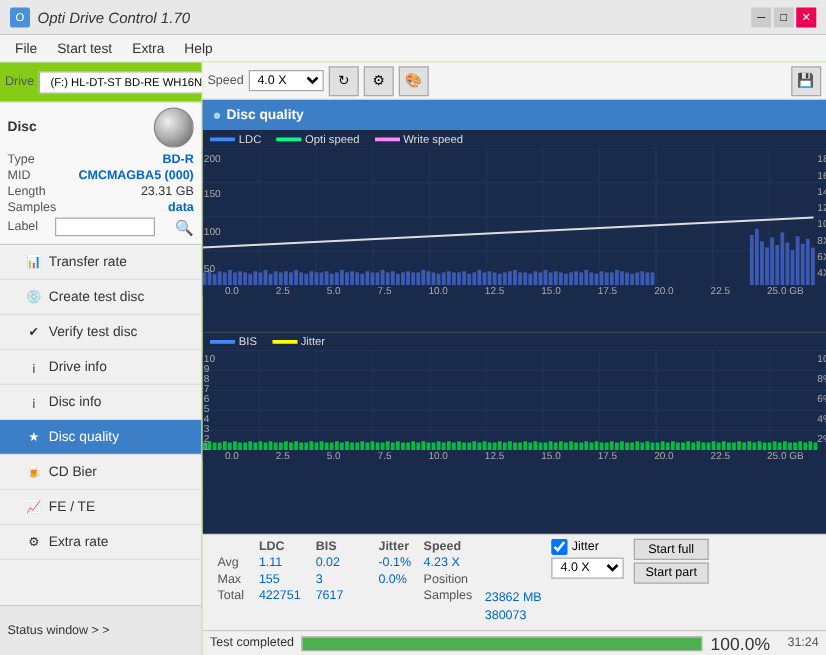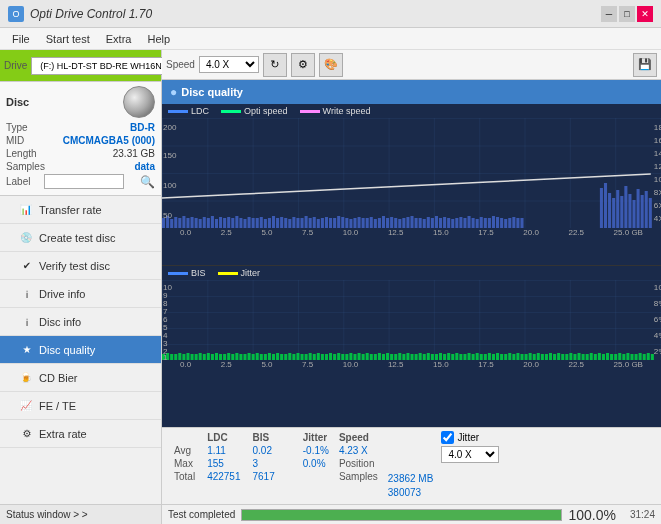--- a/index.html
+++ b/index.html
@@ -34,21 +34,21 @@
     .disc-value { color: #0066cc; font-weight: bold; }
     .disc-value-black { color: #333; }
     .disc-label-input { border: 1px solid #aaa; width: 80px; font-size: 10px; padding: 1px 2px; }
 
     
     .nav-item { height: 28px; display: flex; align-items: center; padding: 0 8px 0 20px; font-size: 11px; color: #333; cursor: pointer; border-bottom: 1px solid #ddd; position: relative; }
     .nav-item.active { background: #3d7fc7; color: white; }
     .nav-item .nav-icon { width: 14px; height: 14px; margin-right: 5px; display: flex; align-items: center; justify-content: center; font-size: 10px; }
 
     
-    .status-window { height: 20px; display: flex; align-items: center; padding: 0 6px; font-size: 10px; color: #333; background: #e8e8e8; border-top: 1px solid #ccc; cursor: pointer; margin-top: auto; }
+    .status-window { height: 40px; display: flex; align-items: center; padding: 0 6px; font-size: 10px; color: #333; background: #e8e8e8; border-top: 1px solid #ccc; cursor: pointer; margin-top: auto; }
 
     
     .content { flex: 1; display: flex; flex-direction: column; background: #bef264; }
     .content-header { background: #3d7fc7; color: white; height: 24px; display: flex; align-items: center; padding: 0 8px; font-size: 11px; font-weight: bold; gap: 4px; }
     .legend-item { display: flex; align-items: center; gap: 3px; font-size: 9px; color: #ddd; }
     .start-btn { background: #e0e0e0; border: 1px solid #aaa; padding: 2px 8px; font-size: 10px; cursor: pointer; white-space: nowrap; }
 
     
     .progress-section { height: 20px; background: #f0f0f0; border-top: 1px solid #ccc; display: flex; align-items: center; padding: 0 6px; gap: 6px; }
     .progress-bar-outer { flex: 1; height: 12px; background: #ddd; border: 1px solid #aaa; }
@@ -587,20 +587,24 @@
         <div style="display:flex;flex-direction:column;gap:2px;margin-left:4px;">
           <div style="display:flex;align-items:center;gap:3px;font-size:10px;">
             <input type="checkbox" checked="" style="">
             <span>Jitter</span>
           </div>
           <select style="font-size:10px;background:white;border:1px solid #aaa;padding:1px 2px;width:58px;">
             <option>4.0 X</option>
           </select>
         </div>
 
+        <div style="display:flex;flex-direction:column;gap:2px;margin-left:4px;">
+          <button class="start-btn">Start full</button>
+          <button class="start-btn">Start part</button>
+        </div>
       </div>
 
       <div class="progress-section">
         <span style="font-size:10px;color:#333;">Test completed</span>
         <div class="progress-bar-outer">
           <div class="progress-bar-inner" style="width:100%;"></div>
         </div>
         <span style="font-size:14px;color:#333;">100.0%</span>
         <span style="font-size:10px;color:#555;margin-left:8px;">31:24</span>
       </div>

